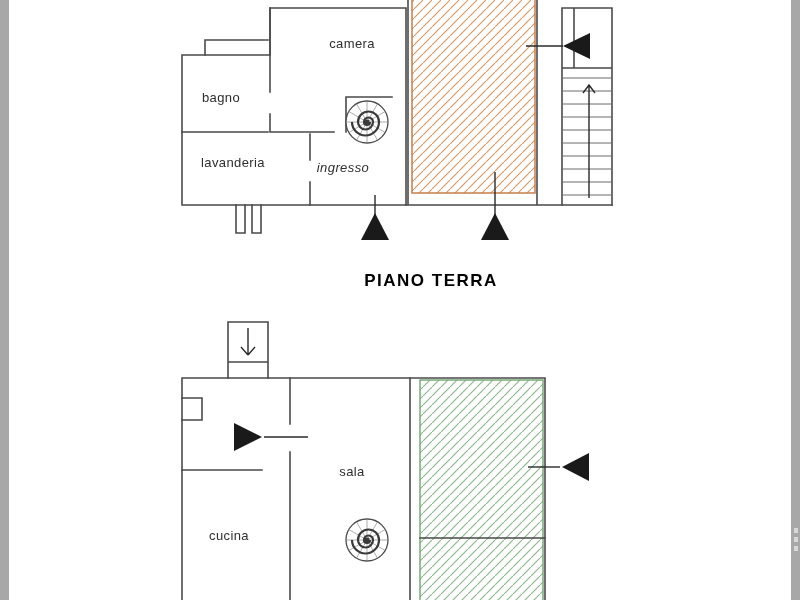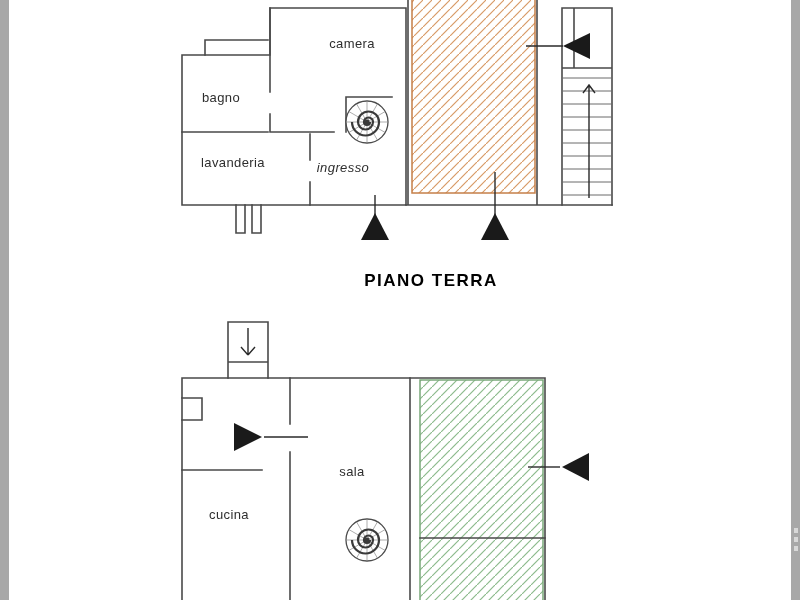--- a/index.html
+++ b/index.html
@@ -101,15 +101,15 @@
   </svg>
 
   <div class="label" style="left:312px;top:36px;width:80px;">camera</div>
   <div class="label" style="left:181px;top:90px;width:80px;">bagno</div>
   <div class="label" style="left:183px;top:155px;width:100px;">lavanderia</div>
   <div class="label" style="left:303px;top:160px;width:80px;font-style:italic;">ingresso</div>
 
   <div class="plan-title" style="left:331px;top:271px;width:200px;">PIANO TERRA</div>
 
   <div class="label" style="left:312px;top:464px;width:80px;">sala</div>
-  <div class="label" style="left:189px;top:507px;width:80px;">cucina</div>
+  <div class="label" style="left:189px;top:528px;width:80px;">cucina</div>
 
 </div>
 
 </body></html>

